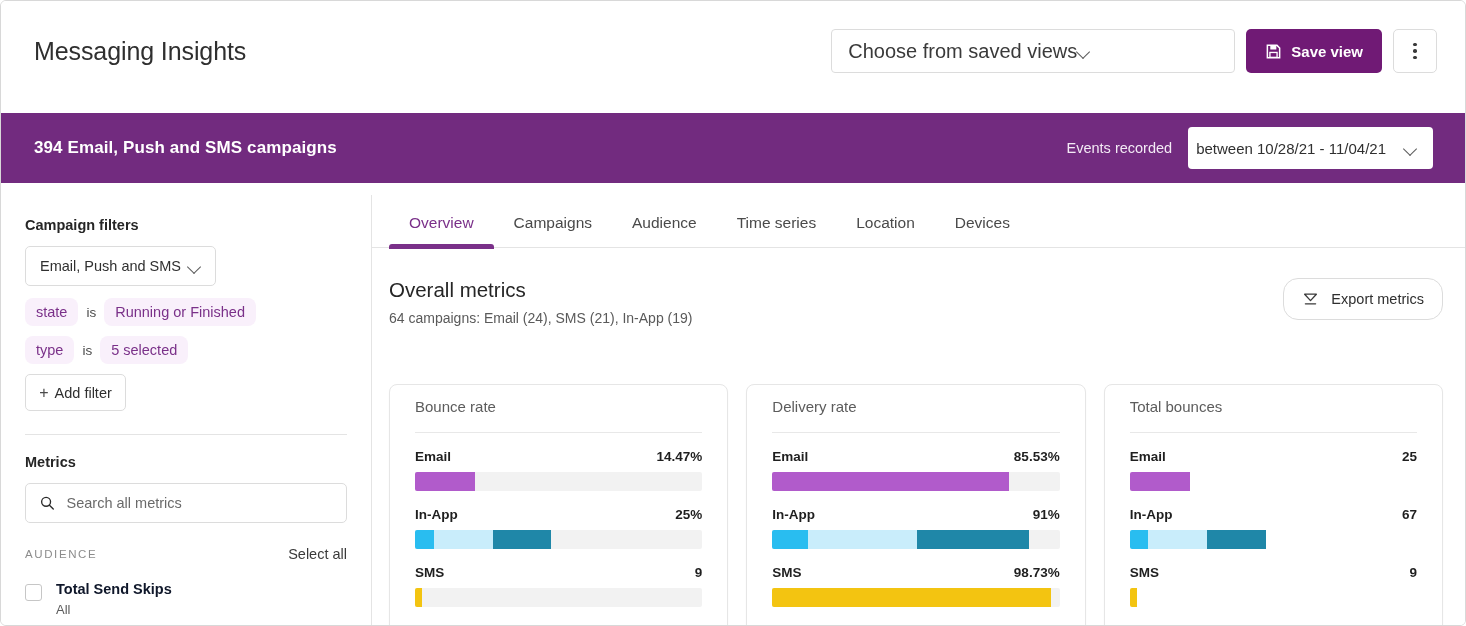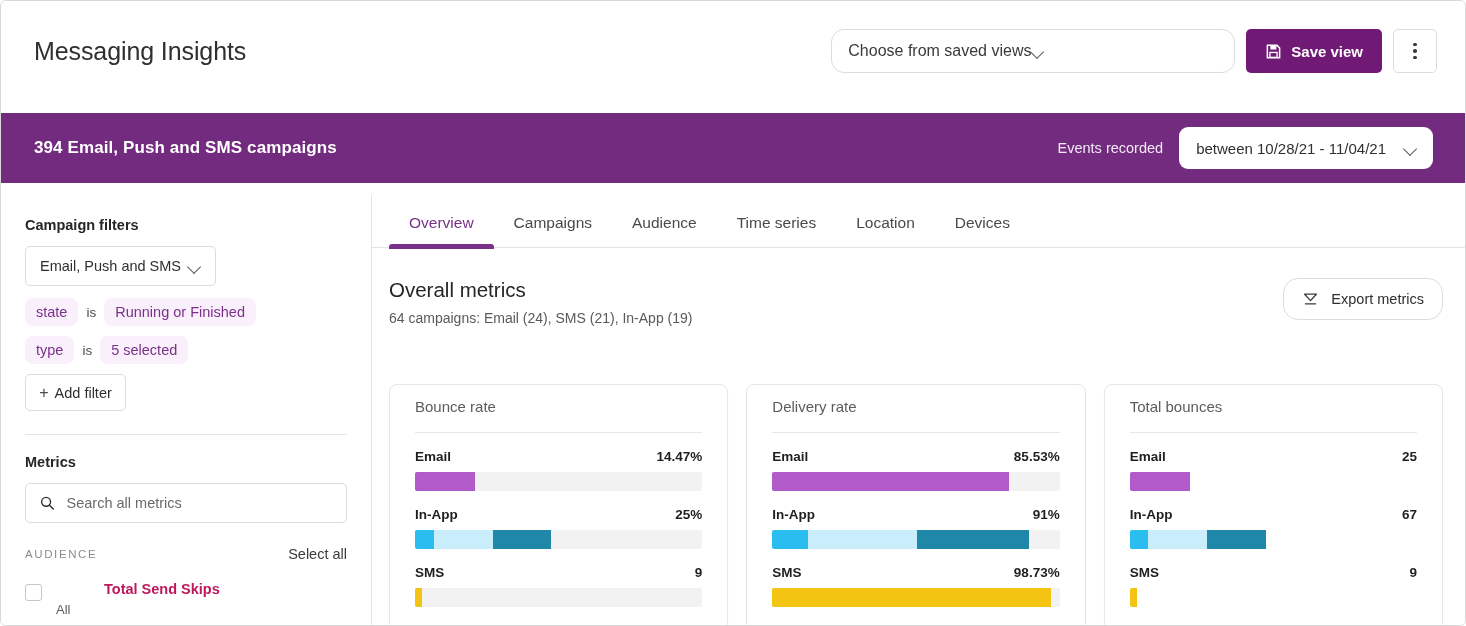--- a/index.html
+++ b/index.html
@@ -34,25 +34,25 @@
   .page-title {
     font-size: 25px;
     font-weight: 400;
     color: #2f2f2f;
     letter-spacing: -0.1px;
   }
   .topbar-right { display: flex; align-items: center; gap: 11px; }
   .saved-views {
     width: 404px; height: 44px;
     border: 1px solid #dcdcdc;
-    border-radius: 13px;
+    border-radius: 4px;
     background: #fff;
     display: flex; align-items: center;
     padding: 0 14px 0 16px;
-    font-size: 16px;
+    font-size: 20px;
     color: #3a3a3a;
   }
   .chev {
     width: 15px; height: 9px;
     position: relative;
   }
   .chev::before {
     content: "";
     position: absolute; left: 1px; top: 0;
     width: 9px; height: 9px;
@@ -98,23 +98,23 @@
     justify-content: space-between;
     padding: 0 32px 0 33px;
     color: #fff;
   }
   .banner-title { font-size: 17px; font-weight: 700; letter-spacing: 0.1px; }
   .banner-right { display: flex; align-items: center; gap: 16px; }
   .events-label { font-size: 14.5px; color: #f3eaf5; }
   .date-select {
     height: 42px;
     background: #fff;
-    border-radius: 9px;
+    border-radius: 4px;
     display: flex; align-items: center; gap: 18px;
-    padding: 0 14px 0 17px;
+    padding: 0 14px 0 8px;
     color: #303030;
     font-size: 15px;
     cursor: pointer;
   }
 
   
   .body { flex: 1 1 auto; display: flex; min-height: 0; }
 
   
   .sidebar {
@@ -187,21 +187,21 @@
     font-size: 11.5px; color: #8c8c8c; letter-spacing: 1.6px;
   }
   .select-all { font-size: 14.5px; color: #3a3a3a; cursor: pointer; }
   .metric-item { display: flex; gap: 14px; margin-top: 18px; align-items: flex-start; }
   .cbox {
     width: 17px; height: 17px; flex: 0 0 17px;
     border: 1px solid #c6c6c6; border-radius: 3px;
     background: #fff; margin-top: 4px;
     cursor: pointer;
   }
-  .mi-name { font-size: 14.5px; color: #be185d; font-weight: 700; line-height: 1.35; margin-left: 48px; }
+  .mi-name { font-size: 14.5px; color: #0f172a; font-weight: 700; line-height: 1.35; }
   .mi-sub { font-size: 13px; color: #5c5c5c; margin-top: 2px; }
 
   
   .main { flex: 1 1 auto; display: flex; flex-direction: column; min-width: 0; background: #fff; }
   .tabs {
     height: 53px; flex: 0 0 53px;
     display: flex; align-items: flex-end;
     gap: 0; padding-left: 17px;
     border-bottom: 1px solid #e4e4e4;
     position: relative;

